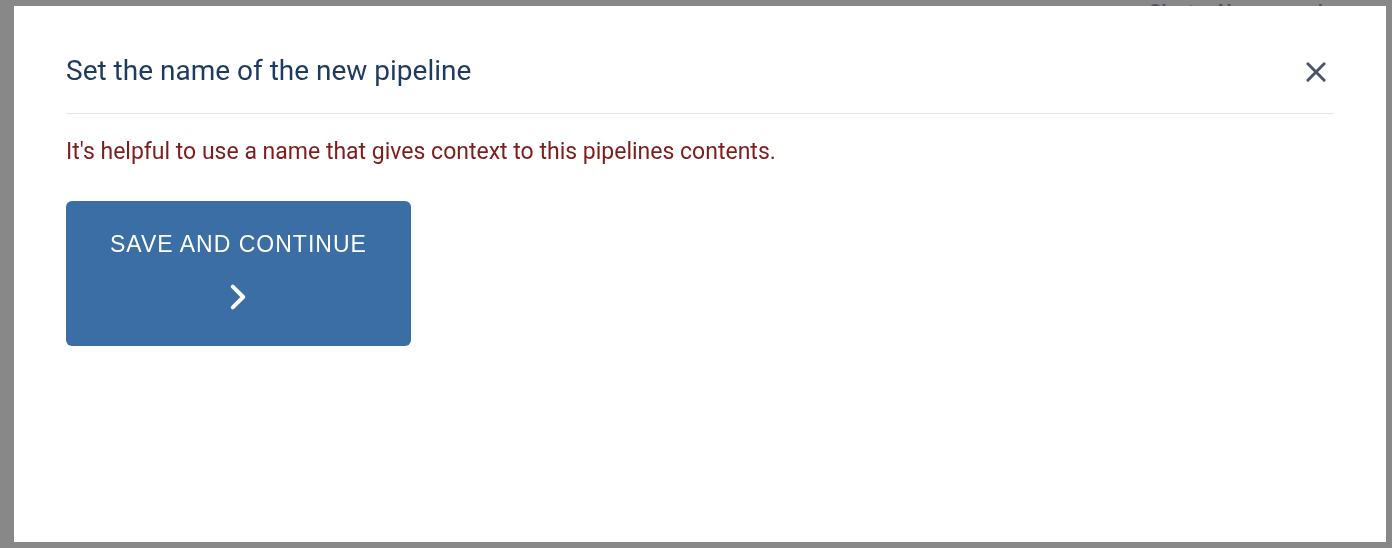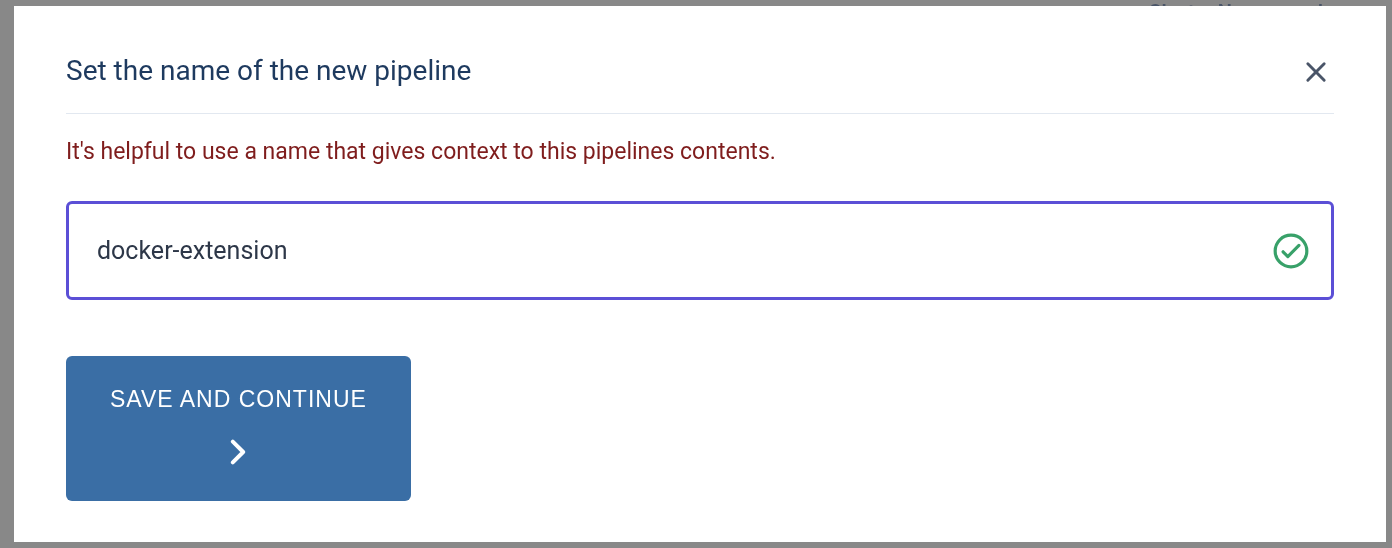--- a/index.html
+++ b/index.html
@@ -128,29 +128,20 @@
         <svg viewBox="0 0 24 24" fill="none" stroke="currentColor" stroke-width="2.5" stroke-linecap="round">
           <line x1="5" y1="5" x2="19" y2="19"></line>
           <line x1="19" y1="5" x2="5" y2="19"></line>
         </svg>
       </span>
     </button>
   </div>
 
   <p class="modal-subtitle">It's helpful to use a name that gives context to this pipelines contents.</p>
 
-  <div class="input-wrap">
-    <input type="text" class="pipeline-input" value="docker-extension" style="">
-    <span class="valid-icon">
-      <svg viewBox="0 0 24 24" fill="none" stroke="currentColor" stroke-width="2">
-        <circle cx="12" cy="12" r="10"></circle>
-        <path d="M7 12.5l3 3 7-7" stroke-linecap="round" stroke-linejoin="round"></path>
-      </svg>
-    </span>
-  </div>
 
   <button class="save-btn">
     <span>SAVE AND CONTINUE</span>
     <span>
       <svg viewBox="0 0 12 20" fill="none" stroke="currentColor" stroke-width="3" stroke-linecap="round" stroke-linejoin="round">
         <polyline points="2,2 10,10 2,18"></polyline>
       </svg>
     </span>
   </button>
 </div>

